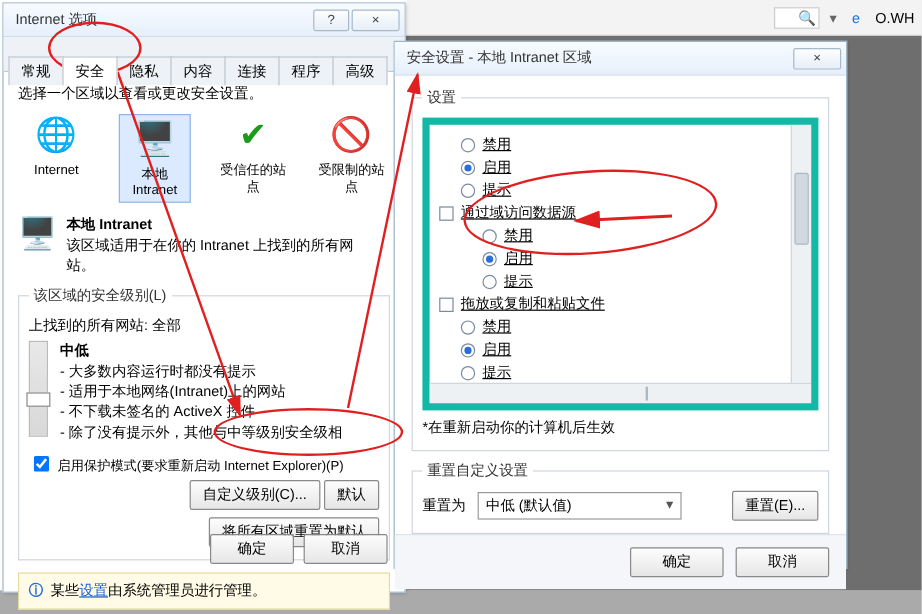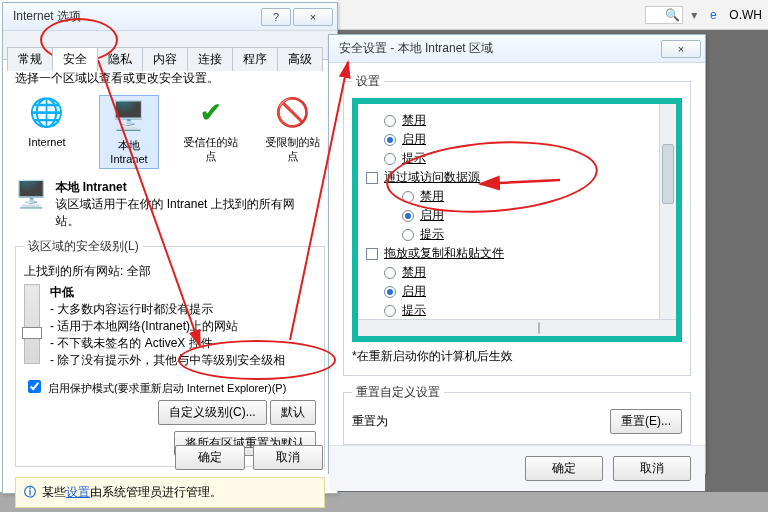--- a/index.html
+++ b/index.html
@@ -221,20 +221,21 @@
             <div class="hthumb"></div>
           </div>
       </div>
       <div style="margin-top:6px;">*在重新启动你的计算机后生效</div>
     </fieldset>
 
     <fieldset class="fs" style="margin-top:8px;">
       <legend>重置自定义设置</legend>
       <div style="display:flex; align-items:center; gap:10px;">
         <span>重置为</span>
+        <span class="select"><span>中低 (默认值)</span></span>
         <span style="flex:1"></span>
         <span class="button">重置(E)...</span>
       </div>
     </fieldset>
   </div>
   <div class="dlgBottom">
     <span class="button" style="padding:3px 26px;">确定</span>
     <span class="button" style="padding:3px 26px;">取消</span>
   </div>
 </div>

